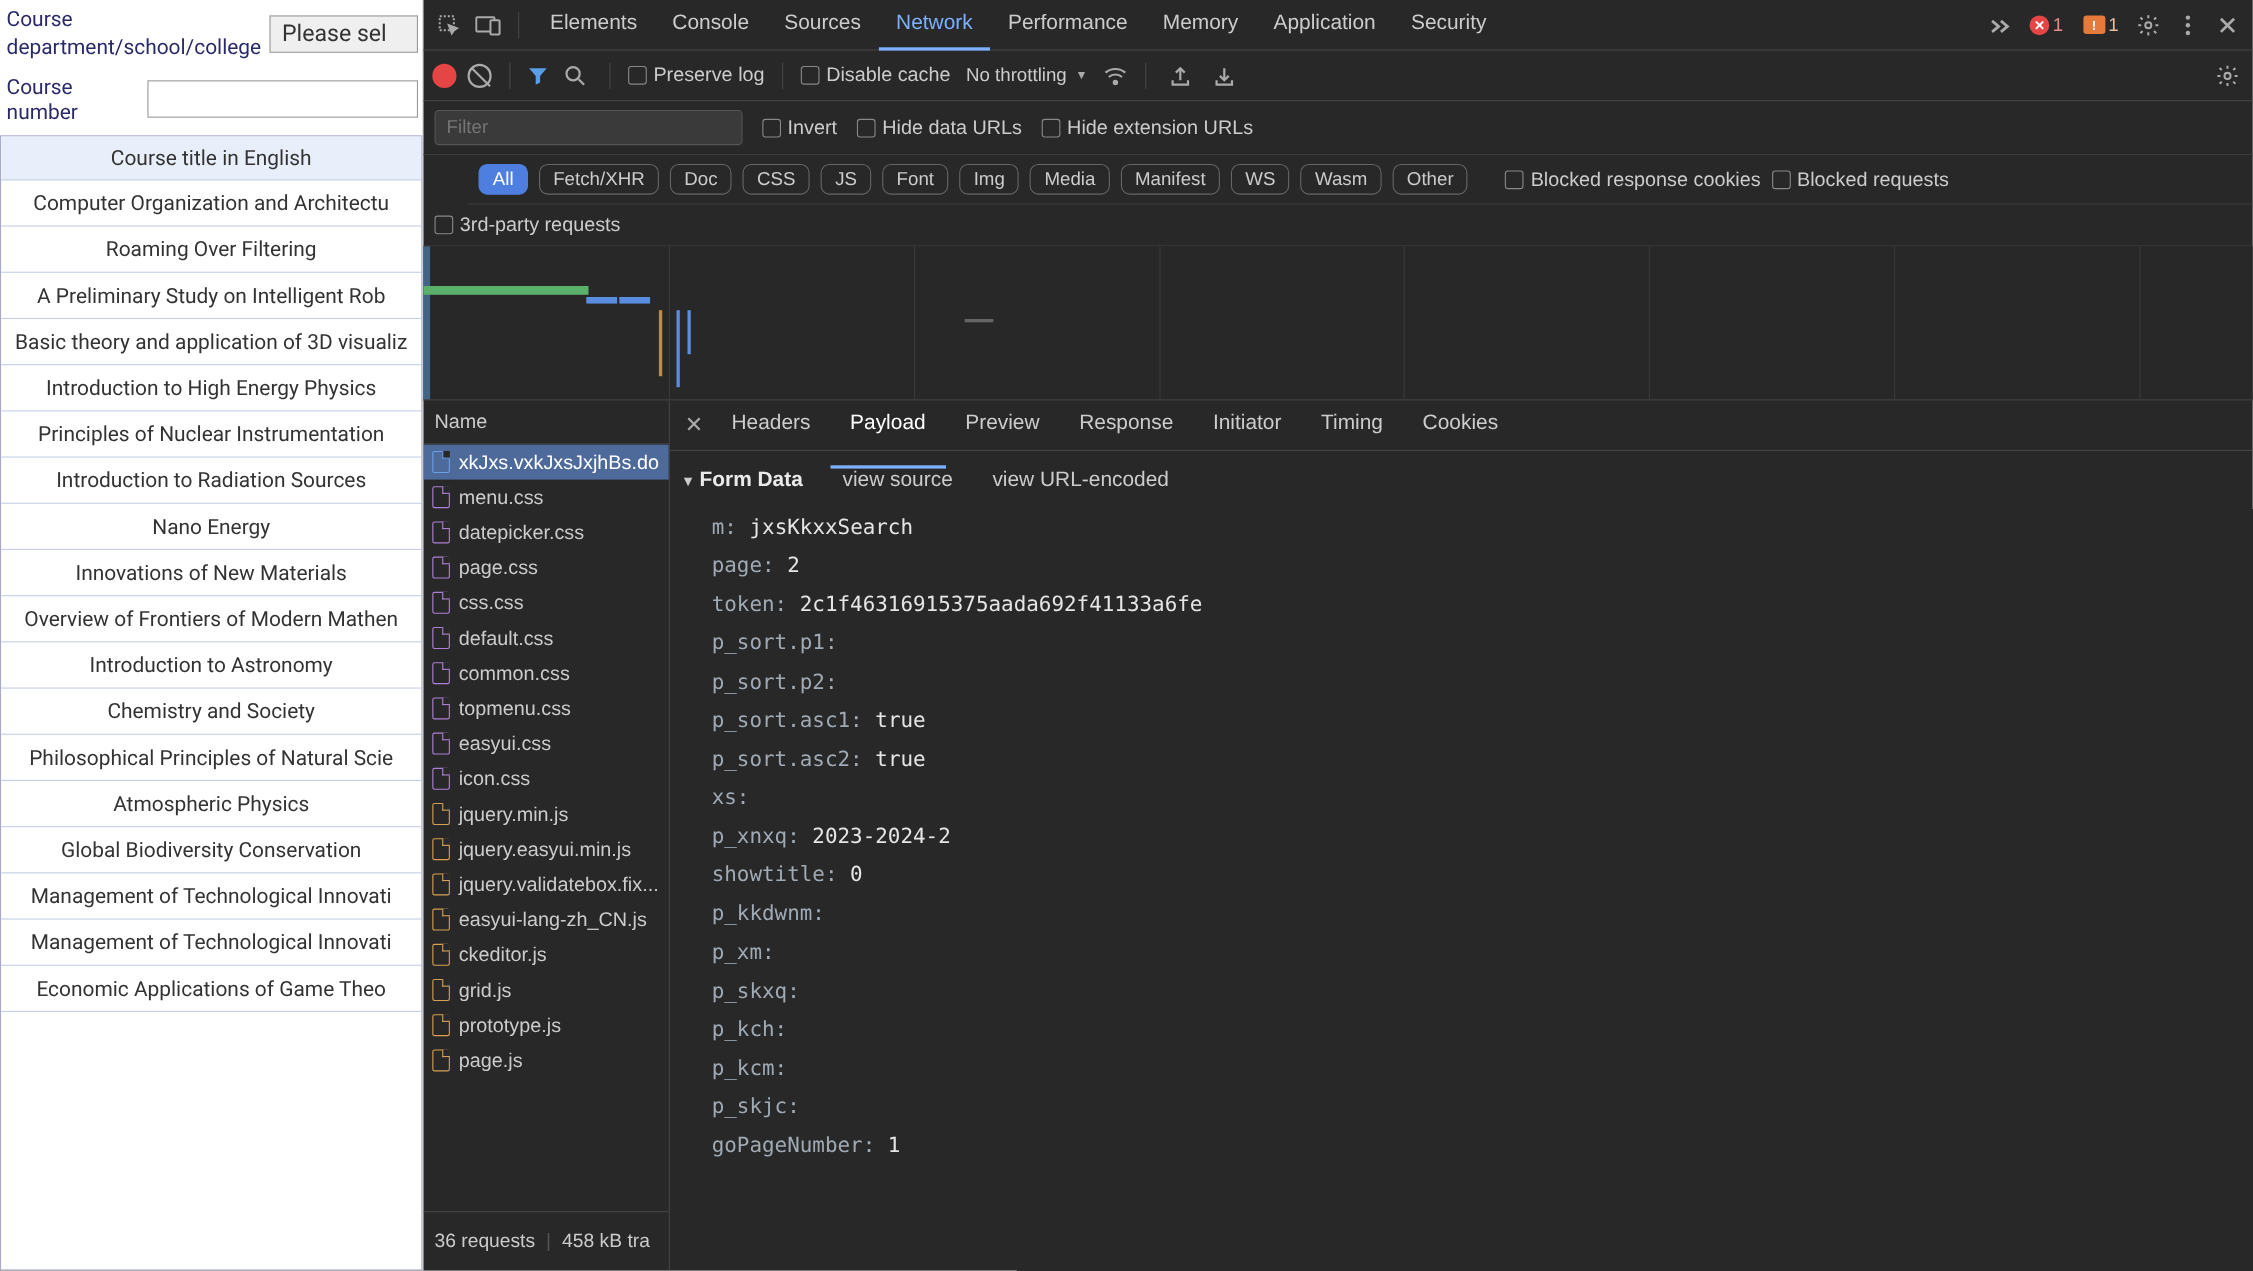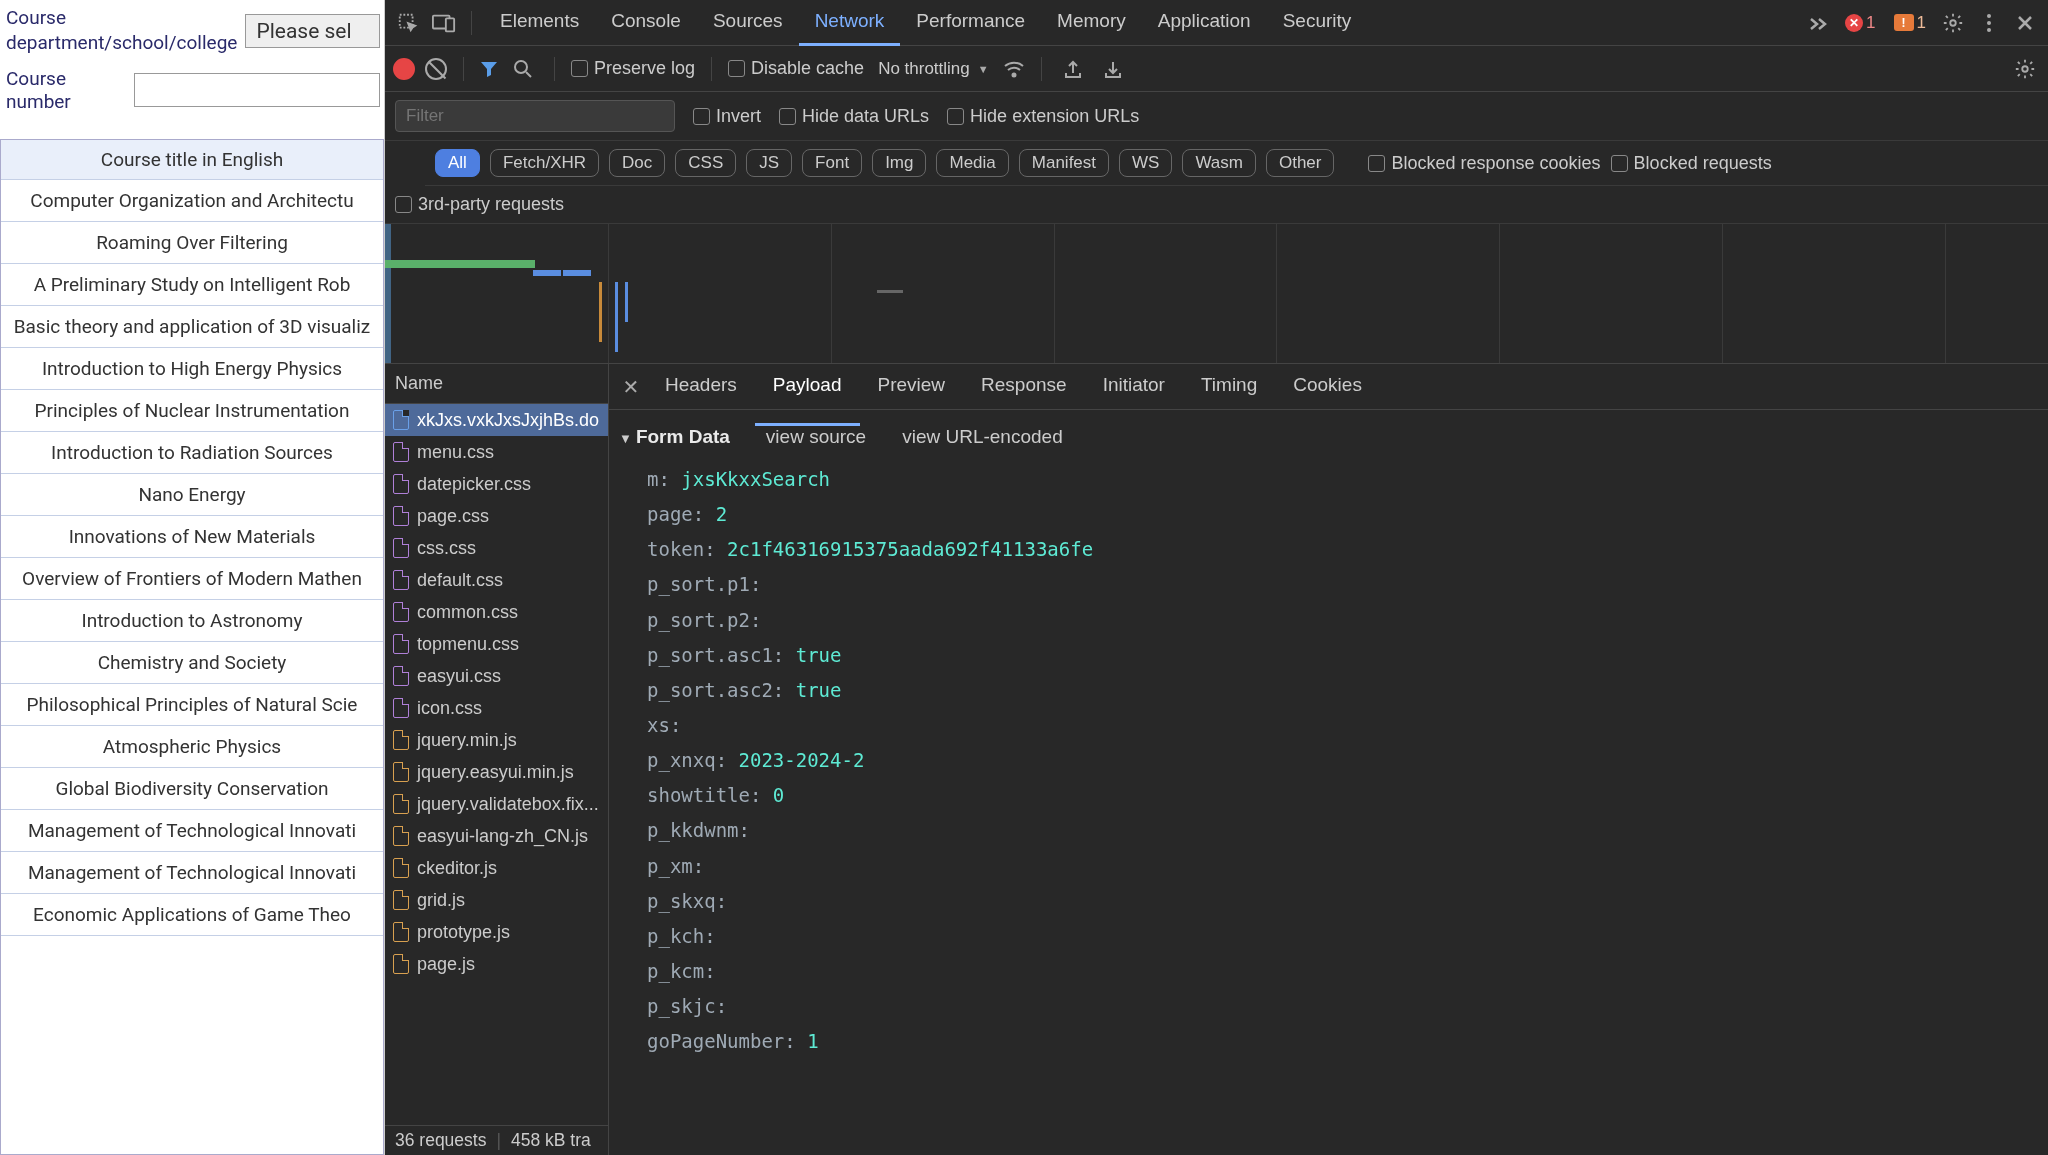--- a/index.html
+++ b/index.html
@@ -49,21 +49,21 @@
 .form-input {
   border: 1px solid #999;
   font-size: 18px;
   padding: 4px 8px;
   font-family: inherit;
   flex: 1;
   height: 34px;
 }
 .course-table {
   border: 1px solid #aac;
-  margin-top: 20px;
+  margin-top: 4px;
   flex: 1;
   overflow: hidden;
 }
 .course-header {
   background: #e9effa;
   text-align: center;
   padding: 8px 4px;
   font-size: 19px;
   border-bottom: 1px solid #c5d0e6;
 }
@@ -302,21 +302,21 @@
   height: 6px;
   border-left: 1.5px solid;
   border-bottom: 1.5px solid;
   border-color: inherit;
   background: #282828;
 }
 .fi-blue { border-color:#6aa0e8; color:#6aa0e8; }
 .fi-purple { border-color:#b080d8; color:#b080d8; }
 .fi-orange { border-color:#d8a050; color:#d8a050; }
 .req-status {
-  padding: 4px 10px;
+  padding: 16px 10px;
   border-top: 1px solid #444;
   font-size: 17.5px;
   color: #ccc;
   display: flex;
   gap: 10px;
 }
 .status-sep { color:#555; }
 
 
 .detail-col {
@@ -363,21 +363,21 @@
 .fd-caret { font-size: 13px; margin-right: 4px; }
 .fd-title { font-weight: 700; color: #eaeaea; }
 .fd-link { color: #ccc; cursor: pointer; }
 .fd-list {
   padding: 8px 0 0 28px;
   font-family: "SF Mono", Menlo, Consolas, monospace;
   font-size: 19px;
   line-height: 1.85;
 }
 .fd-key { color: #9faab5; }
-.fd-val { color: #5eead4; }
+.fd-val { color: #e5e5e5; }
 
 svg { display: block; }
 </style>
 </head>
 <body>
 
 <div class="page-panel">
   <div class="form-row">
     <div class="label-stack form-label">
       <span>Course</span>

